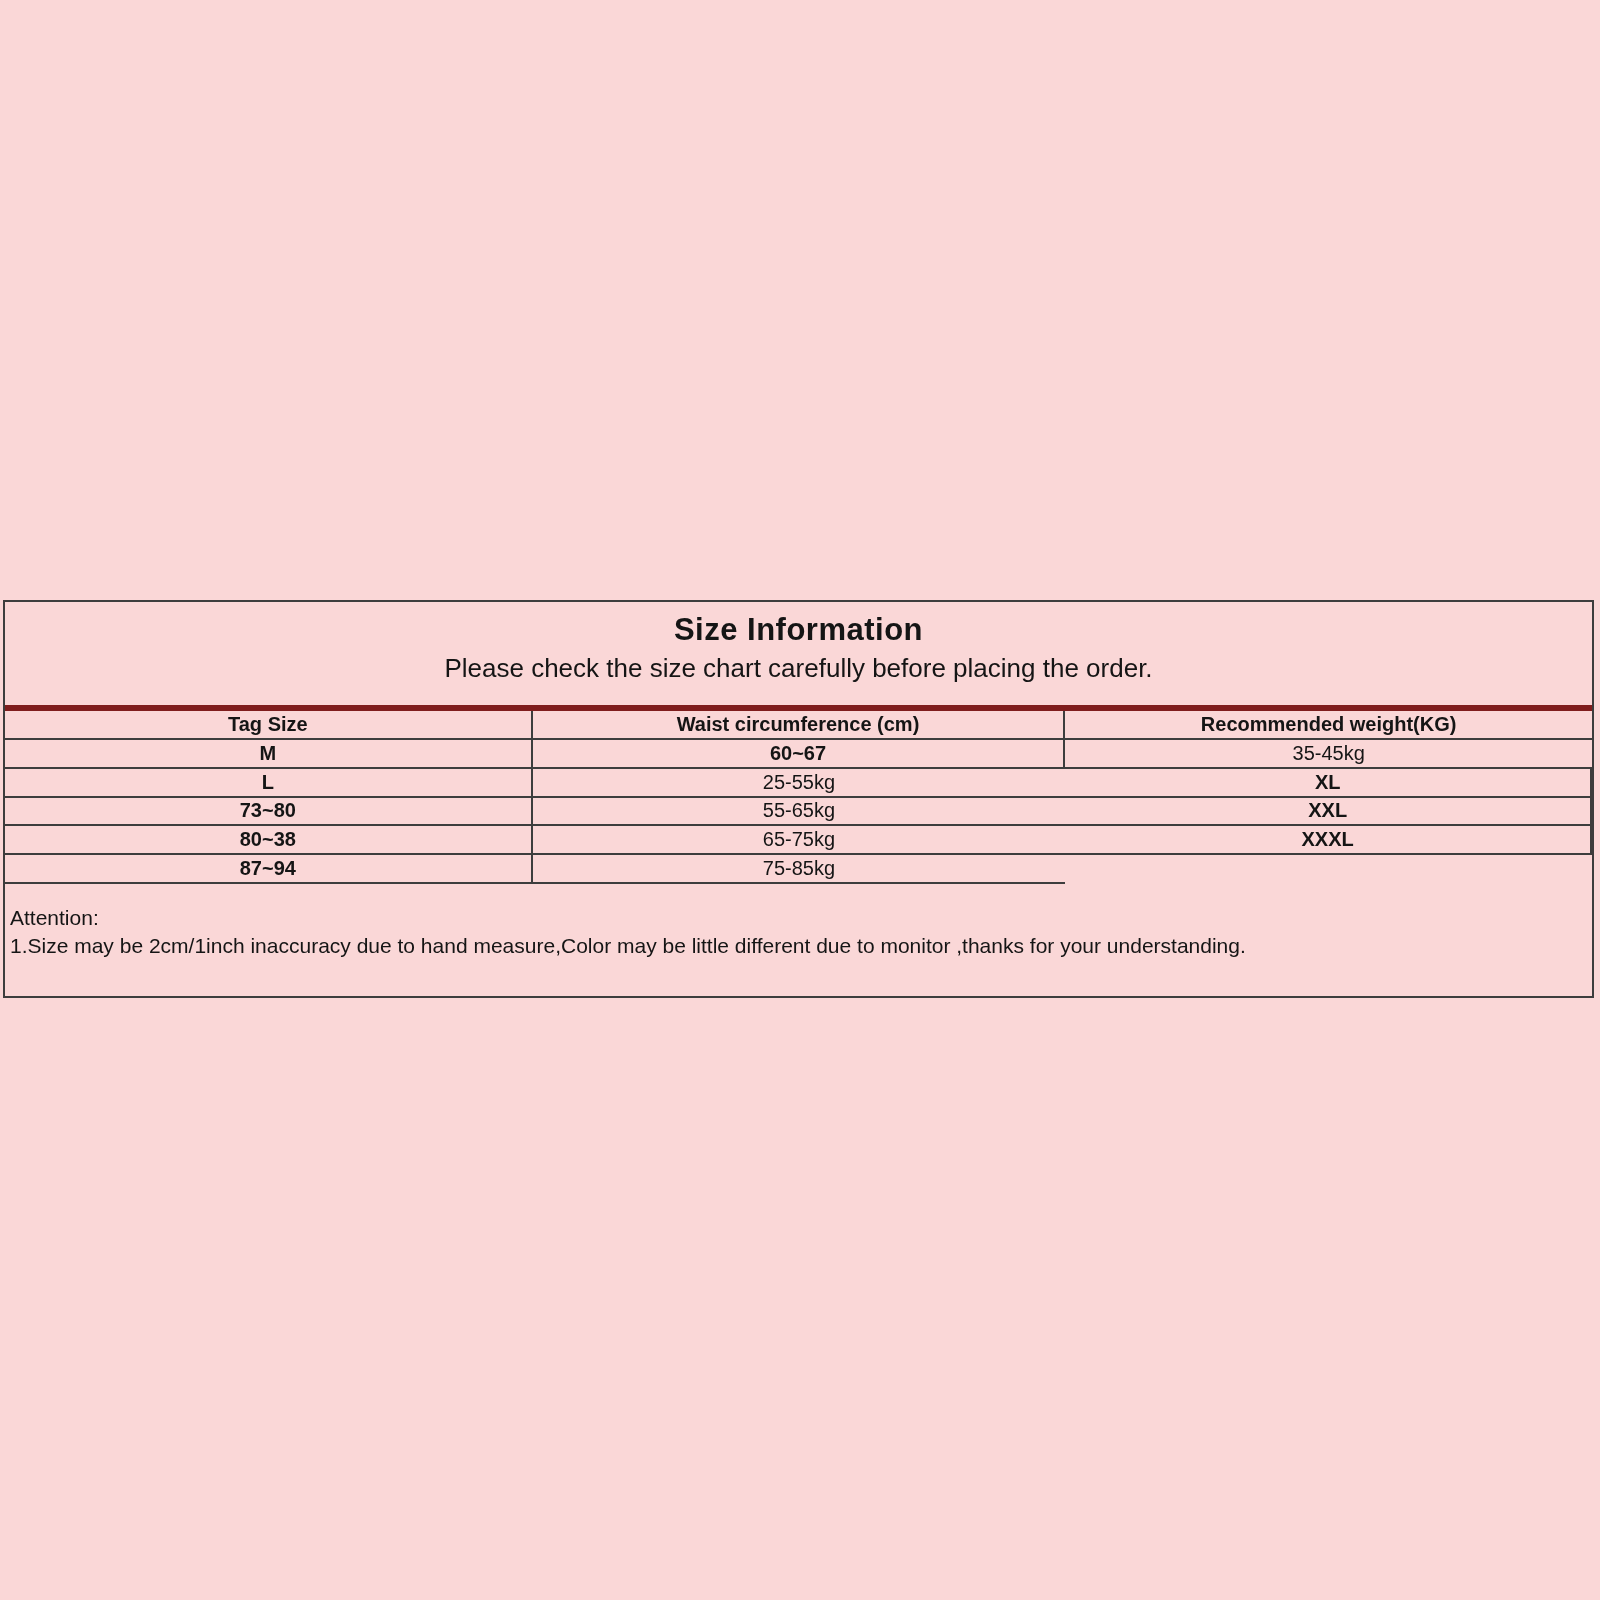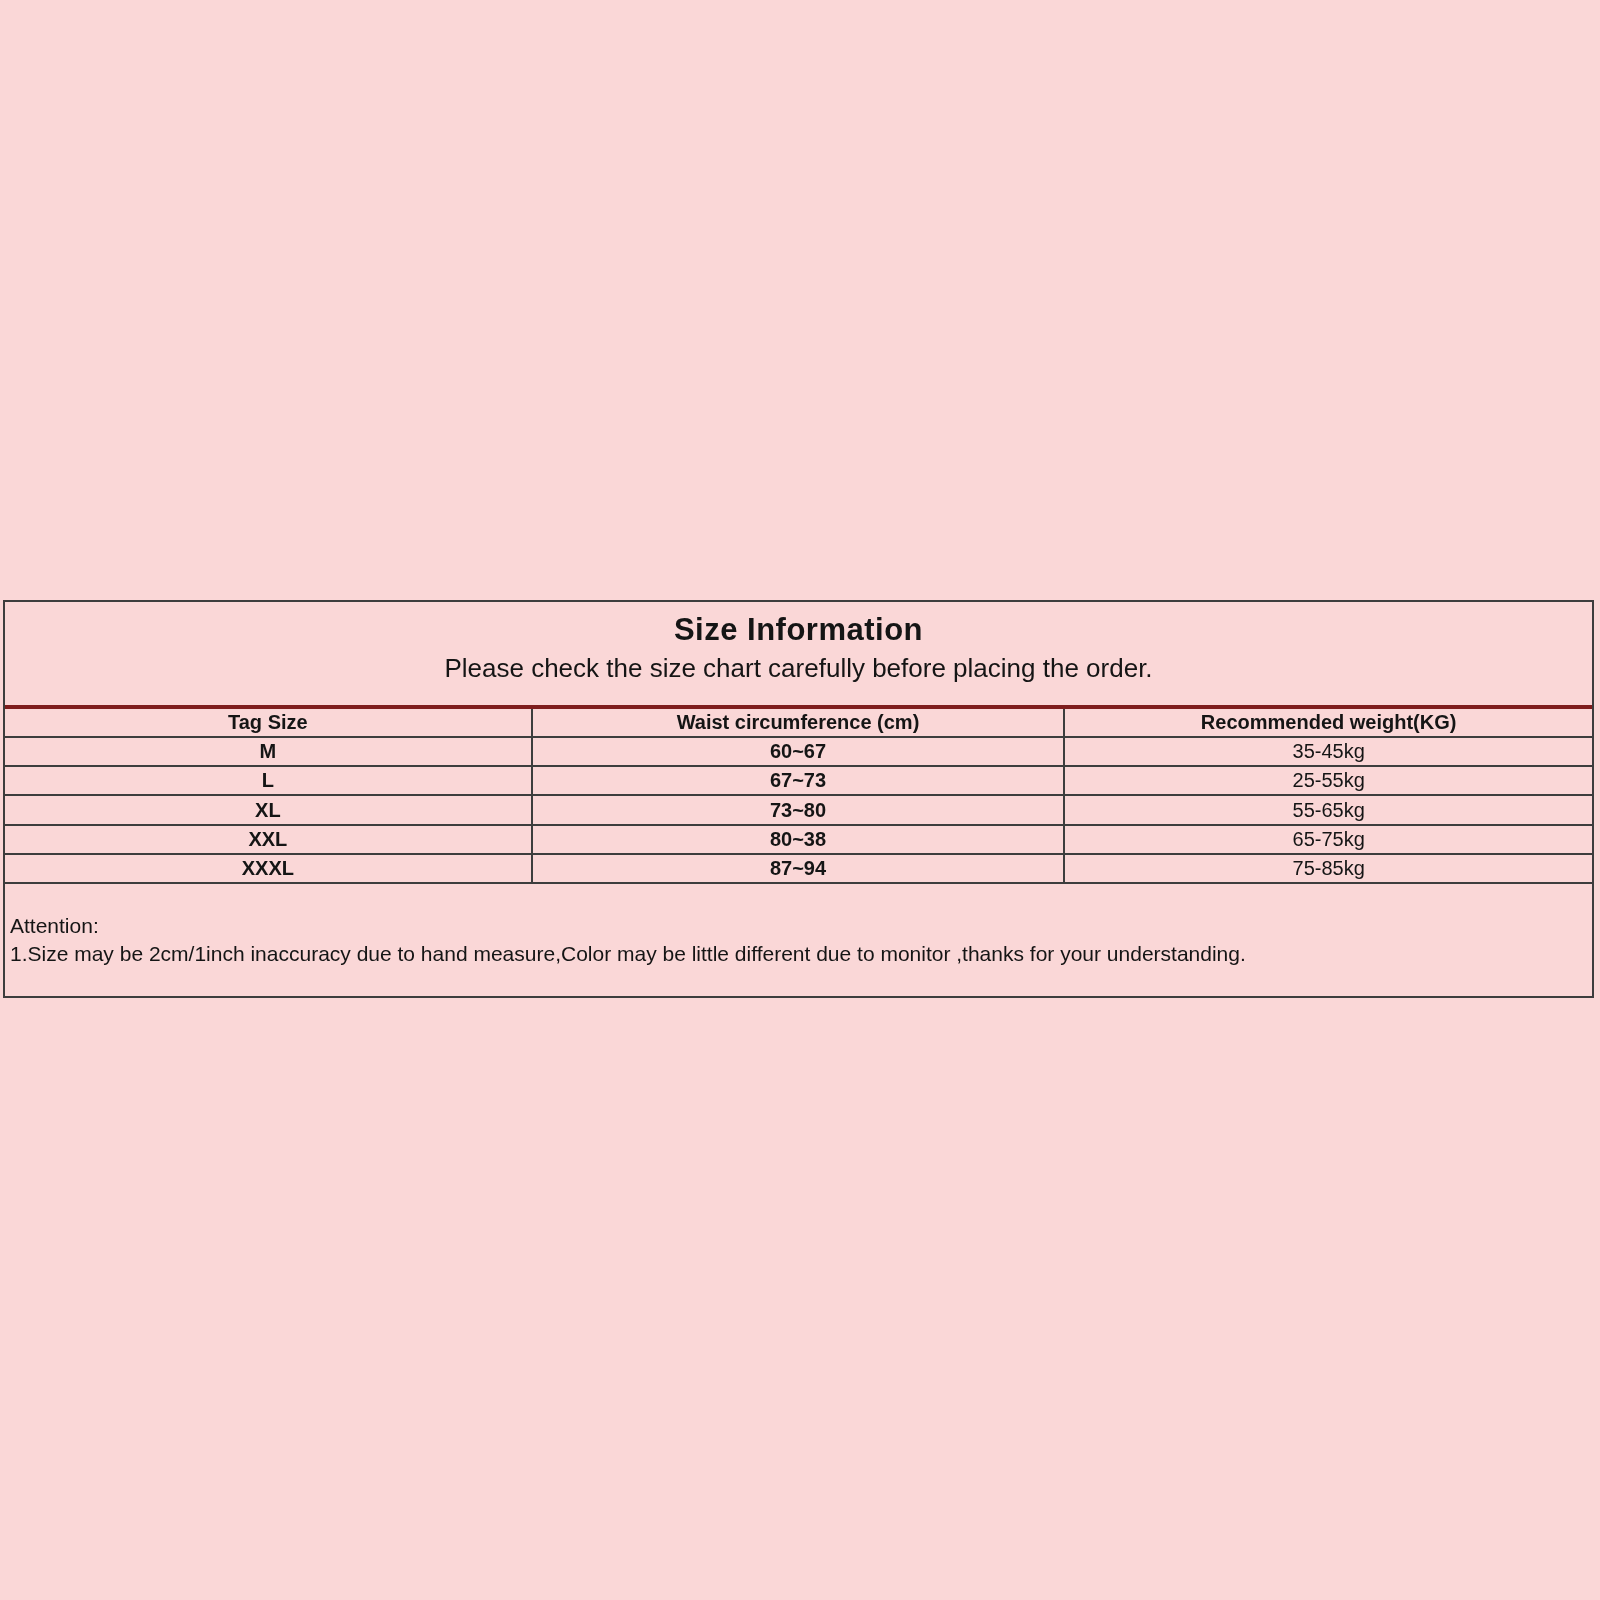--- a/index.html
+++ b/index.html
@@ -42,37 +42,37 @@
     font-size: 26px;
     line-height: 26px;
     margin-top: 5px;
   }
   .size-grid {
     display: grid;
     grid-template-columns: 529fr 534fr 528fr;
     grid-template-rows: repeat(6, 1fr);
     height: 179px;
     box-sizing: border-box;
-    border-top: 4px solid #7f1d1d;
+    border-top: 6px solid #7f1d1d;
   }
   .cell {
     border-bottom: 2px solid #3d3d3d;
     box-sizing: border-box;
     display: flex;
     align-items: center;
     justify-content: center;
     font-size: 20px;
     overflow: hidden;
     white-space: nowrap;
   }
   .cell.vline { border-right: 2px solid #3d3d3d; }
   .cell.bold { font-weight: bold; }
   .attention {
     box-sizing: border-box;
-    padding: 28px 6px 0 5px;
+    padding: 20px 6px 0 5px;
     font-size: 21px;
     line-height: 28px;
   }
   .attention div { white-space: nowrap; }
 </style>
 </head>
 <body>
 
 <div class="page">
   <div class="panel">
@@ -86,21 +86,20 @@
 
       <div class="cell bold vline">Tag Size</div>
       <div class="cell bold vline">Waist circumference (cm)</div>
       <div class="cell bold">Recommended weight(KG)</div>
 
       <div class="cell bold vline">M</div>
       <div class="cell bold vline">60~67</div>
       <div class="cell">35-45kg</div>
 
       <div class="cell bold vline">L</div>
-      <div class="cell bold vline">67~73</div>
       <div class="cell">25-55kg</div>
 
       <div class="cell bold vline">XL</div>
       <div class="cell bold vline">73~80</div>
       <div class="cell">55-65kg</div>
 
       <div class="cell bold vline">XXL</div>
       <div class="cell bold vline">80~38</div>
       <div class="cell">65-75kg</div>
 

